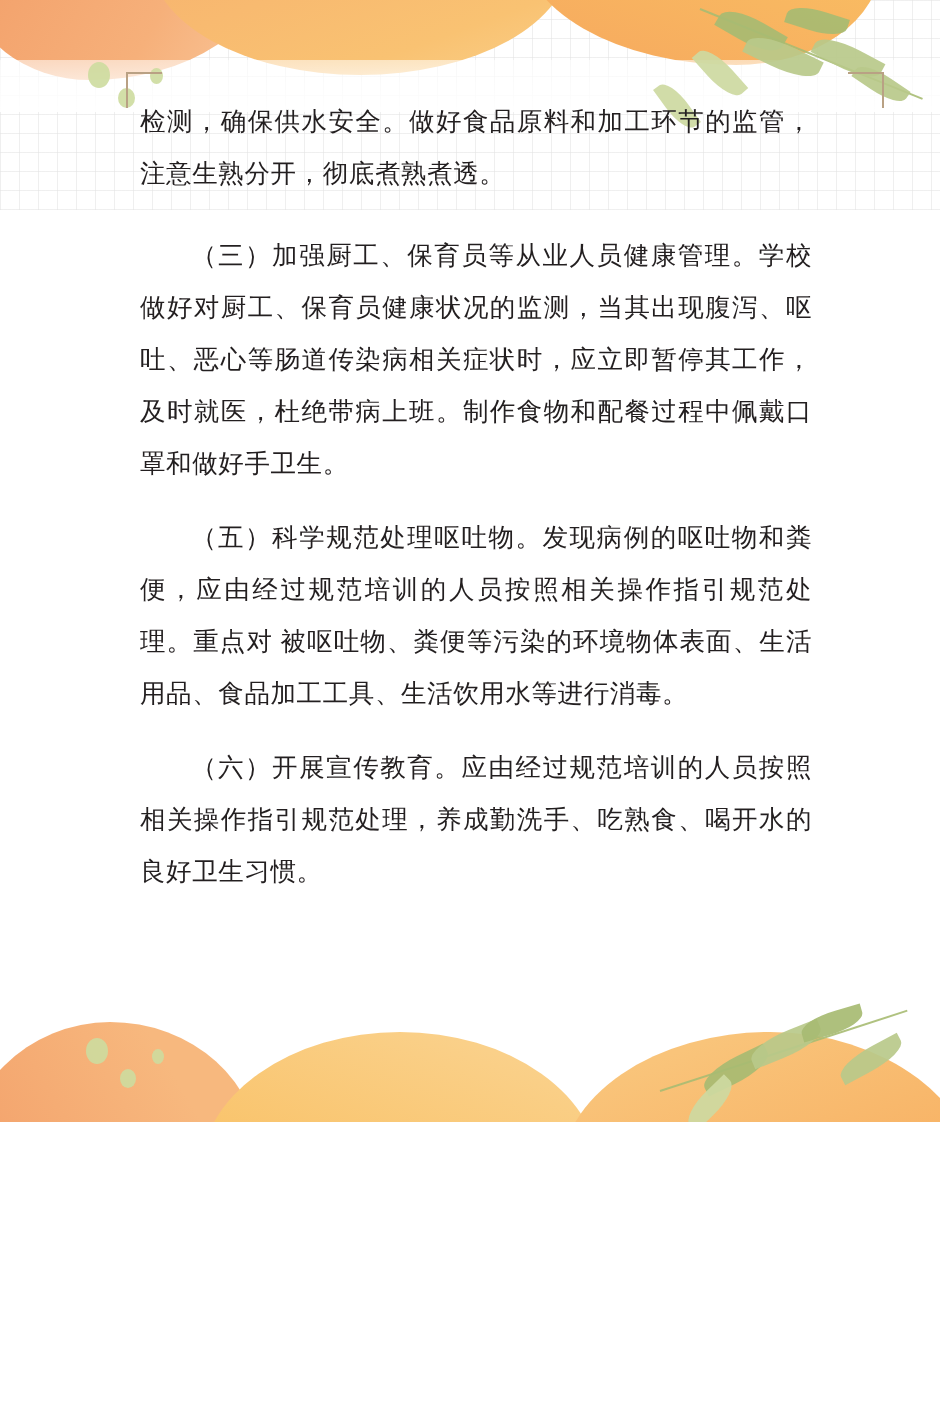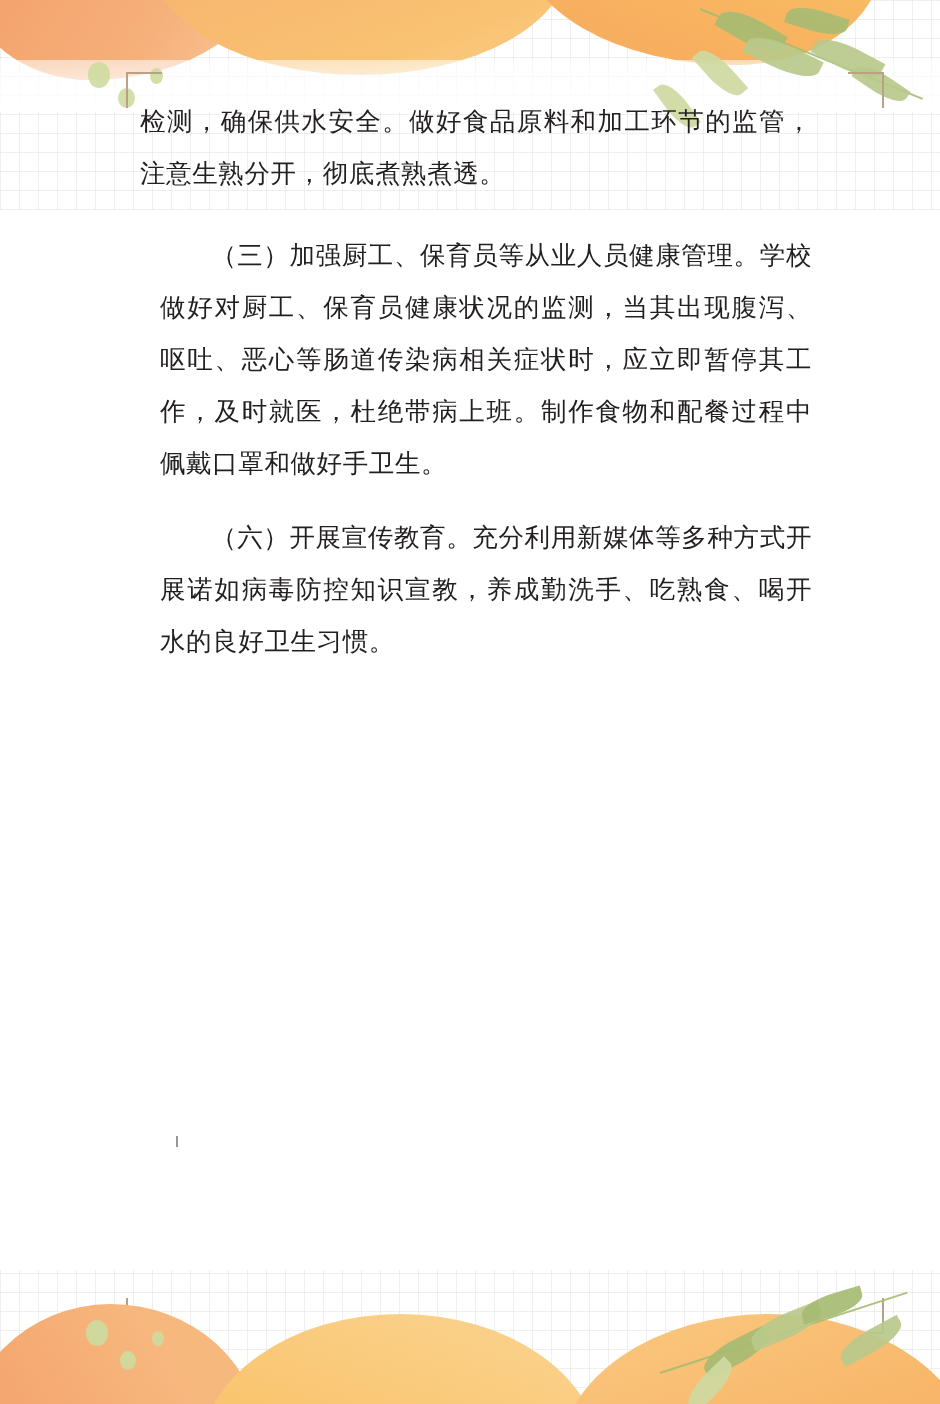--- a/index.html
+++ b/index.html
@@ -3,21 +3,21 @@
 <meta charset="utf-8">
 <style>
   html, body {
     margin: 0;
     padding: 0;
     background: #ffffff;
   }
   .page {
     position: relative;
     width: 940px;
-    height: 1404px;
+    height: 1122px;
     overflow: hidden;
     background: #ffffff;
     font-family: "Liberation Serif", serif;
   }
 
   
   .bg-base {
     position: absolute;
     inset: 0;
     background: #ffffff;
@@ -143,21 +143,21 @@
     font-family: "Liberation Serif", "DejaVu Serif", serif;
     font-size: 25.5px;
     line-height: 52px;
     color: #231f20;
     letter-spacing: 0.6px;
     text-align: justify;
     text-justify: inter-character;
     margin: 0 0 22px 0;
     white-space: pre-wrap;
   }
-  .para.indent { text-indent: 51px; margin-left: 20px; }
+  .para.indent { text-indent: 51px; }
   .para.first { margin-bottom: 30px; }
 
   .caret {
     position: absolute;
     left: 176px;
     top: 1136px;
     width: 2px;
     height: 11px;
     background: #6b6b6b;
     opacity: 0.7;
@@ -214,18 +214,19 @@
       <div class="leaf" style="left:748px; bottom:66px; width:76px; height:24px; transform: rotate(-22deg);"></div>
       <div class="leaf light" style="left:680px; bottom:8px; width:60px; height:22px; transform: rotate(-44deg);"></div>
       <div class="leaf dark" style="left:800px; bottom:88px; width:64px; height:22px; transform: rotate(-16deg);"></div>
       <div class="leaf" style="left:836px; bottom:52px; width:70px; height:22px; transform: rotate(-28deg);"></div>
     </div>
   </div>
 
   <div class="content">
     <p class="para first">检测，确保供水安全。做好食品原料和加工环节的监管，注意生熟分开，彻底煮熟煮透。</p>
     <p class="para indent">（三）加强厨工、保育员等从业人员健康管理。学校做好对厨工、保育员健康状况的监测，当其出现腹泻、呕吐、恶心等肠道传染病相关症状时，应立即暂停其工作，及时就医，杜绝带病上班。制作食物和配餐过程中佩戴口罩和做好手卫生。</p>
-    <p class="para indent">（六）开展宣传教育。充分利用新媒体等多种方式开展诺如病毒防控知识宣教，养成勤洗手、吃熟食、喝开水的良好卫生习惯。</p>
+    <p class="para indent">（五）科学规范处理呕吐物。发现病例的呕吐物和粪便，应由经过规范培训的人员按照相关操作指引规范处理。重点对 被呕吐物、粪便等污染的环境物体表面、生活用品、食品加工工具、生活饮用水等进行消毒。</p>
+    <p class="para indent">（六）开展宣传教育。应由经过规范培训的人员按照相关操作指引规范处理，养成勤洗手、吃熟食、喝开水的良好卫生习惯。</p>
   </div>
 
   <div class="caret"></div>
 
 </div>
 
 </body></html>

